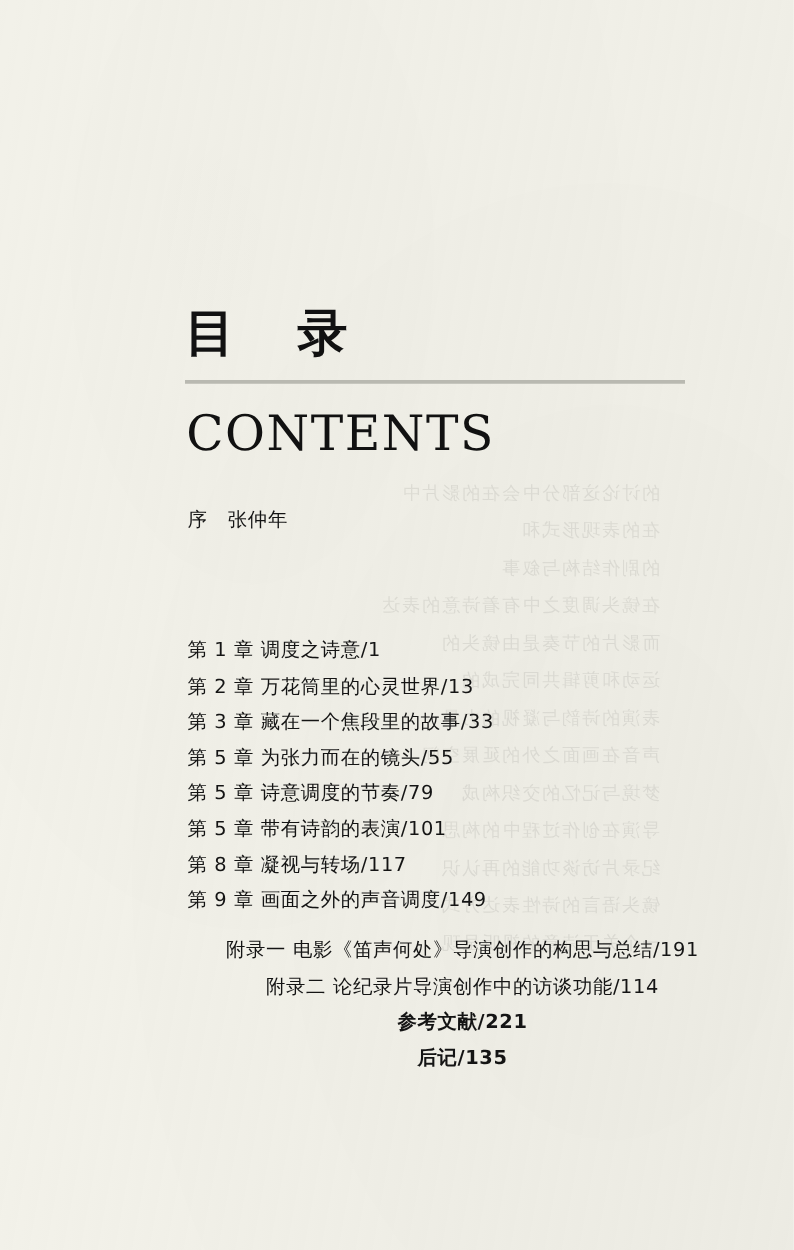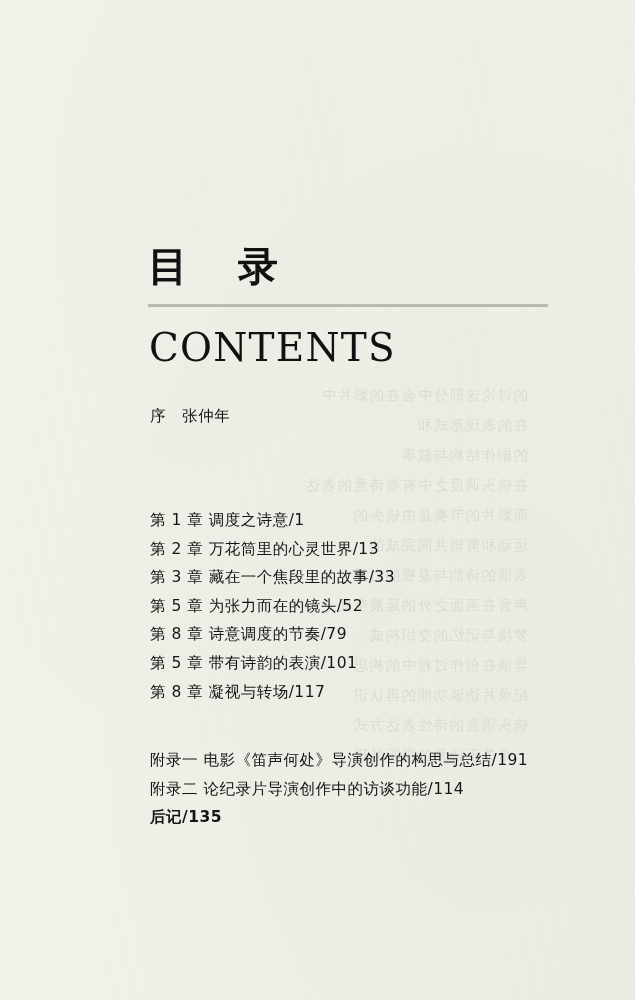--- a/index.html
+++ b/index.html
@@ -129,20 +129,21 @@
     top: 745px;
     width: 440px;
   }
   .back-item {
     font-size: 15.5px;
     line-height: 28.6px;
     letter-spacing: 0.5px;
     color: #141414;
     white-space: nowrap;
     font-family: "DejaVu Sans", "Liberation Sans", sans-serif;
+    text-align: center;
   }
   .back-item.bold {
     font-weight: bold;
   }
 </style>
 </head>
 <body>
 
 <div class="page">
 
@@ -173,26 +174,28 @@
     <div class="contents-en">CONTENTS</div>
 
     <div class="preface">
       <span>序</span><span class="gap"></span><span>张仲年</span>
     </div>
 
     <div class="chapter-list">
       <div class="chapter-item">第 1 章  调度之诗意/1</div>
       <div class="chapter-item">第 2 章  万花筒里的心灵世界/13</div>
       <div class="chapter-item">第 3 章  藏在一个焦段里的故事/33</div>
-      <div class="chapter-item">第 5 章  为张力而在的镜头/52</div>
-      <div class="chapter-item">第 8 章  诗意调度的节奏/79</div>
+      <div class="chapter-item">第 5 章  为张力而在的镜头/55</div>
+      <div class="chapter-item">第 5 章  诗意调度的节奏/79</div>
       <div class="chapter-item">第 5 章  带有诗韵的表演/101</div>
       <div class="chapter-item">第 8 章  凝视与转场/117</div>
+      <div class="chapter-item">第 9 章  画面之外的声音调度/149</div>
     </div>
 
     <div class="back-list">
       <div class="back-item">附录一  电影《笛声何处》导演创作的构思与总结/191</div>
       <div class="back-item">附录二  论纪录片导演创作中的访谈功能/114</div>
+      <div class="back-item bold">参考文献/221</div>
       <div class="back-item bold">后记/135</div>
     </div>
 
   </div>
 </div>
 
 </body></html>

